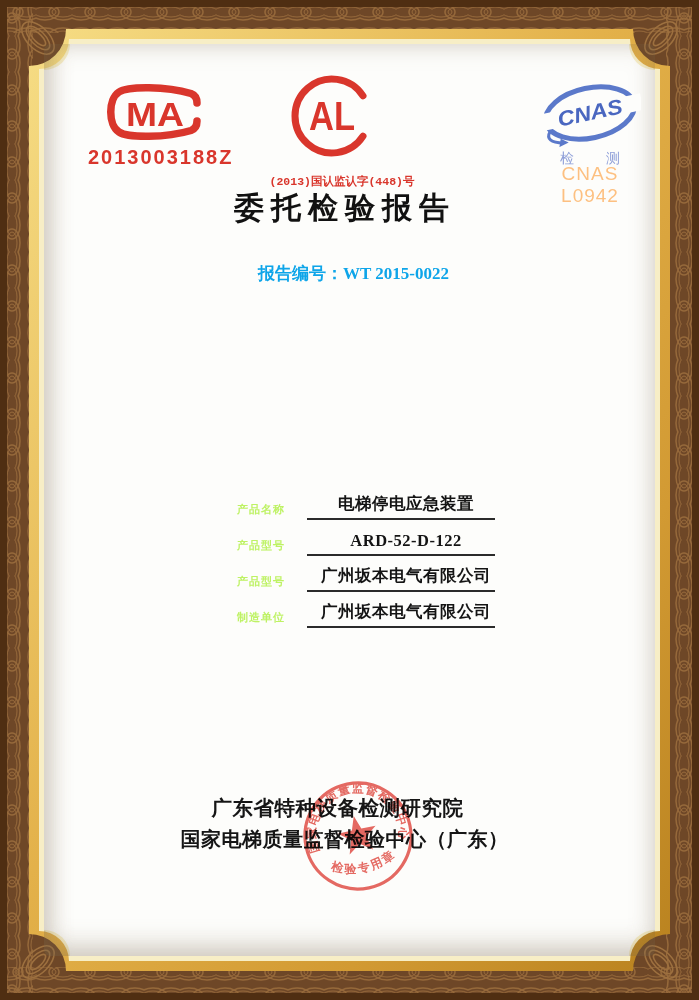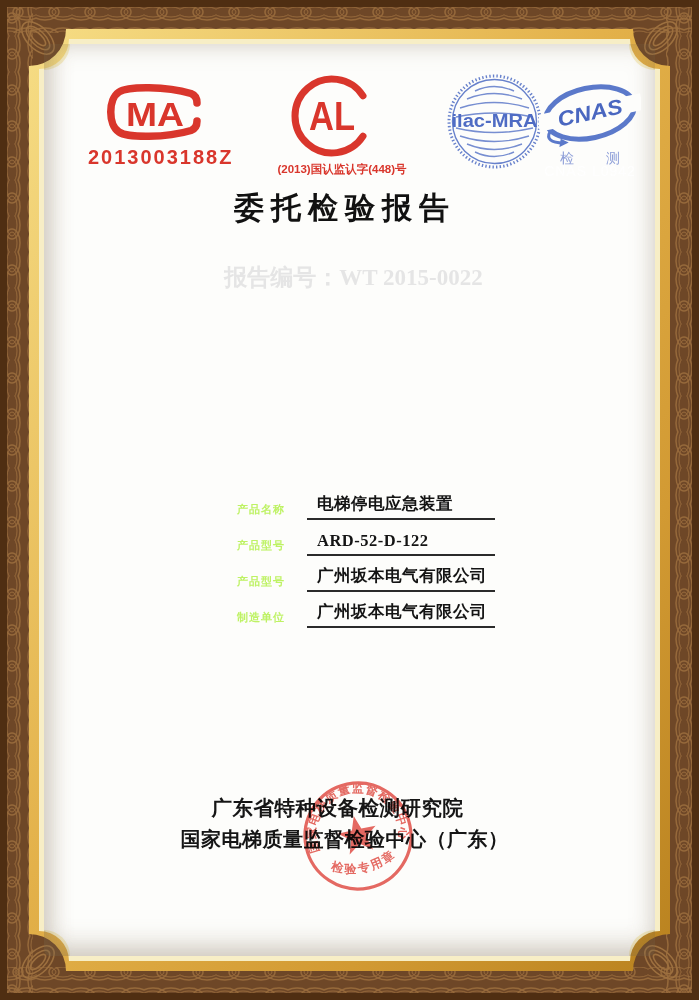--- a/index.html
+++ b/index.html
@@ -11,34 +11,34 @@
                inset 14px 0 18px rgba(125,108,82,.10);border-radius:6px;pointer-events:none;}
   .content{position:absolute;inset:0;z-index:2;}
   
   .mark{position:absolute;text-align:center;}
   .mark-cma{left:88px;top:82px;width:135px;}
   .mark-cal{left:258px;top:74px;width:168px;}
   .mark-ilac{left:445px;top:73px;width:99px;}
   .mark-cnas{left:538px;top:79px;width:104px;}
   .red-cert{color:#d9362c;font-family:"Liberation Sans","DejaVu Sans",sans-serif;font-weight:bold;}
   .cma-no{font-size:20px;letter-spacing:2px;margin-top:0;}
-  .cal-no{font-size:11.5px;letter-spacing:0;margin-top:1px;white-space:nowrap;}
+  .cal-no{font-size:11.5px;letter-spacing:0;margin-top:13px;white-space:nowrap;font-family:Liberation Mono, monospace;}
   .cnas-small{color:#8d9ed8;font-size:14px;letter-spacing:14px;padding-left:14px;line-height:8px;margin-top:3px;font-family:"Liberation Sans",sans-serif;}
-  .cnas-no{color:#ffffff;font-family:"Liberation Sans","DejaVu Sans",sans-serif;font-size:14px;letter-spacing:1px;margin-top:1px;opacity:.9;}
+  .cnas-no{color:#fdba74;font-family:"Liberation Sans","DejaVu Sans",sans-serif;font-size:19px;letter-spacing:1px;margin-top:1px;opacity:.9;}
   
   .doc-title{position:absolute;left:0;right:16px;top:188px;margin:0;text-align:center;
     font-size:30px;font-weight:bold;color:#111;letter-spacing:7px;text-indent:7px;}
   .report-line{position:absolute;left:8px;right:0;top:262px;text-align:center;
-    font-size:23px;font-weight:bold;color:#e5e5e5;}
+    font-size:17px;font-weight:bold;color:#0ea5e9;}
   
   .fields{position:absolute;left:237px;top:484px;width:258px;}
   .field-row{display:flex;align-items:flex-end;height:36px;}
   .field-label{width:70px;font-size:11px;font-weight:bold;color:#bef264;letter-spacing:1px;white-space:nowrap;padding-bottom:3px;}
   .field-value{flex:1;border-bottom:2px solid #2b2b2b;font-size:16.5px;font-weight:bold;color:#141414;
-    padding:0 0 3px 10px;white-space:nowrap;letter-spacing:.5px;}
+    padding:0 0 3px 10px;white-space:nowrap;letter-spacing:.5px;text-align:center;}
   
   .org-line{position:absolute;left:0;right:0;text-align:center;font-weight:bold;color:#151515;white-space:nowrap;}
   .org-line-1{top:794px;font-size:20.5px;letter-spacing:.5px;transform:translateX(-12px);}
   .org-line-2{top:826px;font-size:20px;letter-spacing:.5px;transform:translateX(-5px);}
   .seal{position:absolute;left:284px;top:762px;width:148px;height:148px;z-index:3;
     mix-blend-mode:multiply;opacity:.8;transform:rotate(-12deg);pointer-events:none;}
 </style>
 </head>
 <body>
 
@@ -121,39 +121,20 @@
     </div>
 
     <div class="mark mark-cal">
       <svg width="106" height="83" viewBox="0 0 106 83">
         <path fill="none" stroke="#d9362c" stroke-width="7" stroke-linecap="round" d="M 74 21.8 A 37 37 0 1 0 74 62.2"></path>
         <text x="43" y="56" text-anchor="middle" font-family="Liberation Sans, sans-serif" font-weight="bold" font-size="41" fill="#d9362c" textLength="46" lengthAdjust="spacingAndGlyphs">AL</text>
       </svg>
       <div class="red-cert cal-no">(2013)国认监认字(448)号</div>
     </div>
 
-    <div class="mark mark-ilac">
-      <svg width="97" height="97" viewBox="0 0 97 97">
-        <g stroke="#5b77c8" fill="none" opacity="0.92">
-          <circle cx="48.5" cy="48.5" r="45.5" stroke-width="3" stroke-dasharray="1.4 2.2"></circle>
-          <circle cx="48.5" cy="48.5" r="42" stroke-width="1.4"></circle>
-          <g stroke-width="1.4" opacity="0.9">
-            <path d="M 29 18 Q 48 9 68 18"></path>
-            <path d="M 21 26 Q 48 15 76 26"></path>
-            <path d="M 14 35 Q 48 24 83 35"></path>
-            <path d="M 10 44 Q 48 36 87 44"></path>
-            <path d="M 10 55 Q 48 64 87 55"></path>
-            <path d="M 14 63 Q 48 74 83 63"></path>
-            <path d="M 21 71 Q 48 82 76 71"></path>
-            <path d="M 29 79 Q 48 88 68 79"></path>
-          </g>
-        </g>
-        <text x="48.5" y="54" text-anchor="middle" font-family="Liberation Sans, sans-serif" font-weight="bold" font-size="18" fill="#4f6cc4" textLength="86" lengthAdjust="spacingAndGlyphs">ilac-MRA</text>
-      </svg>
-    </div>
 
     <div class="mark mark-cnas">
       <svg width="102" height="68" viewBox="0 0 102 68">
         <g transform="rotate(-12 51 34)">
           <ellipse cx="51" cy="34" rx="45" ry="25" fill="none" stroke="#5b79ca" stroke-width="5"></ellipse>
           <rect x="-2" y="25" width="106" height="17" fill="#fdfdfb"></rect>
           <path d="M 8 44 Q 0 53 19 58" fill="none" stroke="#5b79ca" stroke-width="3"></path>
           <polygon points="14,61 24,58.5 17,53" fill="#5b79ca"></polygon>
           <text x="51" y="41" text-anchor="middle" font-family="Liberation Sans, sans-serif" font-weight="bold" font-style="italic" font-size="21" fill="#4a67c0" textLength="66" lengthAdjust="spacingAndGlyphs">CNAS</text>
         </g>

